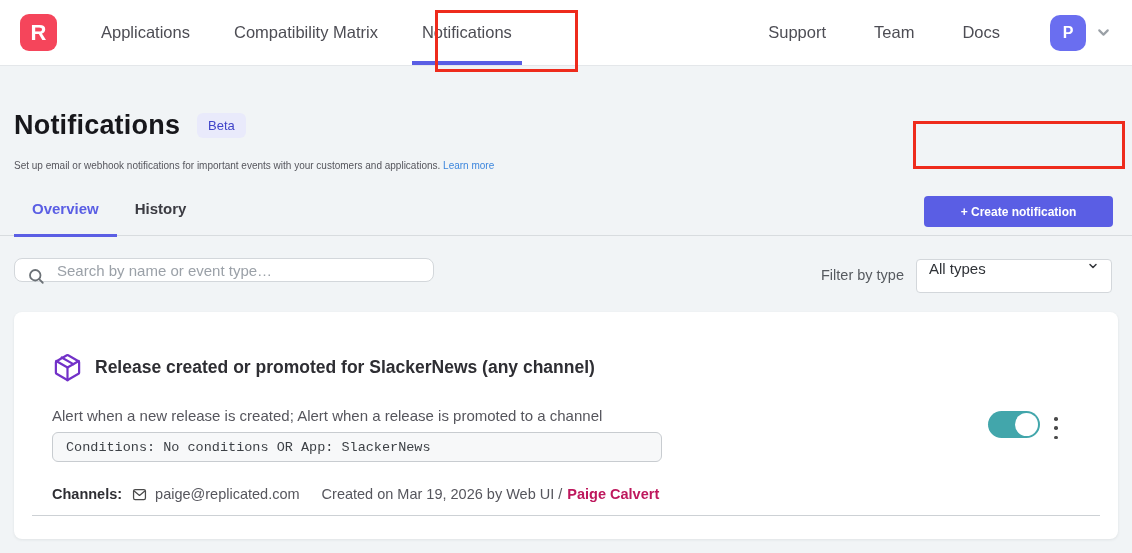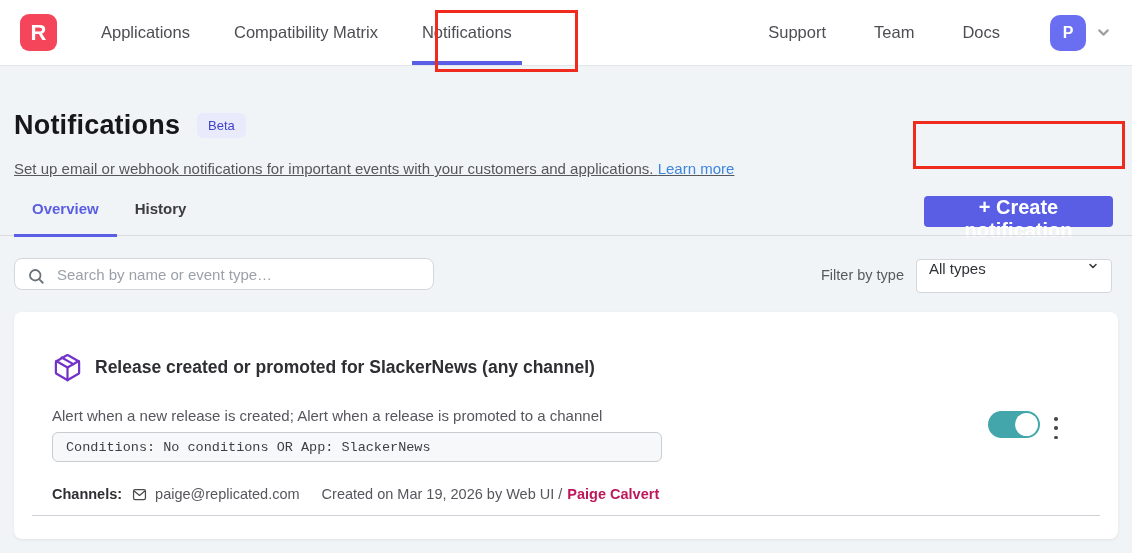--- a/index.html
+++ b/index.html
@@ -28,38 +28,38 @@
 
   
   .main { position:absolute; top:66px; left:0; width:100%; height:487px; }
 
   .title-row { position:absolute; top:44px; left:14px; display:flex; align-items:center; }
   .page-title { font-size:27px; font-weight:bold; color:#17171b; letter-spacing:0.2px; }
   .beta-badge { margin-left:17px; background:#e9eafb; color:#4044c9; font-size:13px;
                 padding:5px 11px; border-radius:6px; }
 
   .create-btn { position:absolute; top:130px; left:924px; width:189px; height:31px; background:#5a5ee4;
-                color:#fff; border:none; border-radius:4px; font-size:20px; font-weight:bold;
+                color:#fff; border:none; border-radius:4px; font-size:12px; font-weight:bold;
                 font-family:"Liberation Sans", sans-serif; cursor:pointer; }
 
-  .page-desc { position:absolute; top:94px; left:14px; font-size:15px; color:#56565d;text-decoration:underline; }
+  .page-desc { position:absolute; top:94px; left:14px; font-size:10px; color:#56565d; }
   .learn-more { color:#3d86dd; text-decoration:none; cursor:pointer; }
 
   .tabs-row { position:absolute; top:132px; left:0; width:100%; height:38px;
               border-bottom:1px solid #d8dcdf; display:flex; padding-left:14px; }
   .tab { position:relative; height:38px; padding:2px 18px 0; font-size:15px; font-weight:bold;
          color:#3b3b42; cursor:pointer; }
   .tab.active { color:#5a5ee4; }
   .tab.active::after { content:""; position:absolute; left:0; right:0; bottom:-1px; height:3px; background:#5a5ee4; }
 
   
   .filter-row { position:absolute; top:192px; left:0; width:100%; height:36px; }
   .search-box { position:absolute; left:14px; top:0; width:420px; height:36px; }
   .search-box svg { position:absolute; left:13px; top:9px; }
-  .search-input { width:100%; height:32px; border:1px solid #d3d7db; border-radius:8px;
+  .search-input { width:100%; height:24px; border:1px solid #d3d7db; border-radius:8px;
                   padding:0 12px 0 42px; font-size:15px; color:#33363a; background:#fff;
                   font-family:"Liberation Sans", sans-serif; outline:none; }
   .search-input::placeholder { color:#9ba1a8; }
   .checkbox-group { position:absolute; left:455px; top:0; height:36px; display:flex; align-items:center; }
   .checkbox { appearance:none; -webkit-appearance:none; width:16px; height:16px; border:1.5px solid #70757a;
               border-radius:3px; background:#fff; cursor:pointer; }
   .checkbox-label { margin-left:13px; font-size:15px; color:#3f3f46; cursor:default; }
   .filter-label { position:absolute; right:228px; top:9px; font-size:14.5px; color:#565a5f; }
   .type-select { position:absolute; right:20px; top:1px; width:196px; height:34px; border:1px solid #d3d7db;
                  border-radius:4px; background:#fff; display:flex; align-items:flex-start; padding:0 12px;

